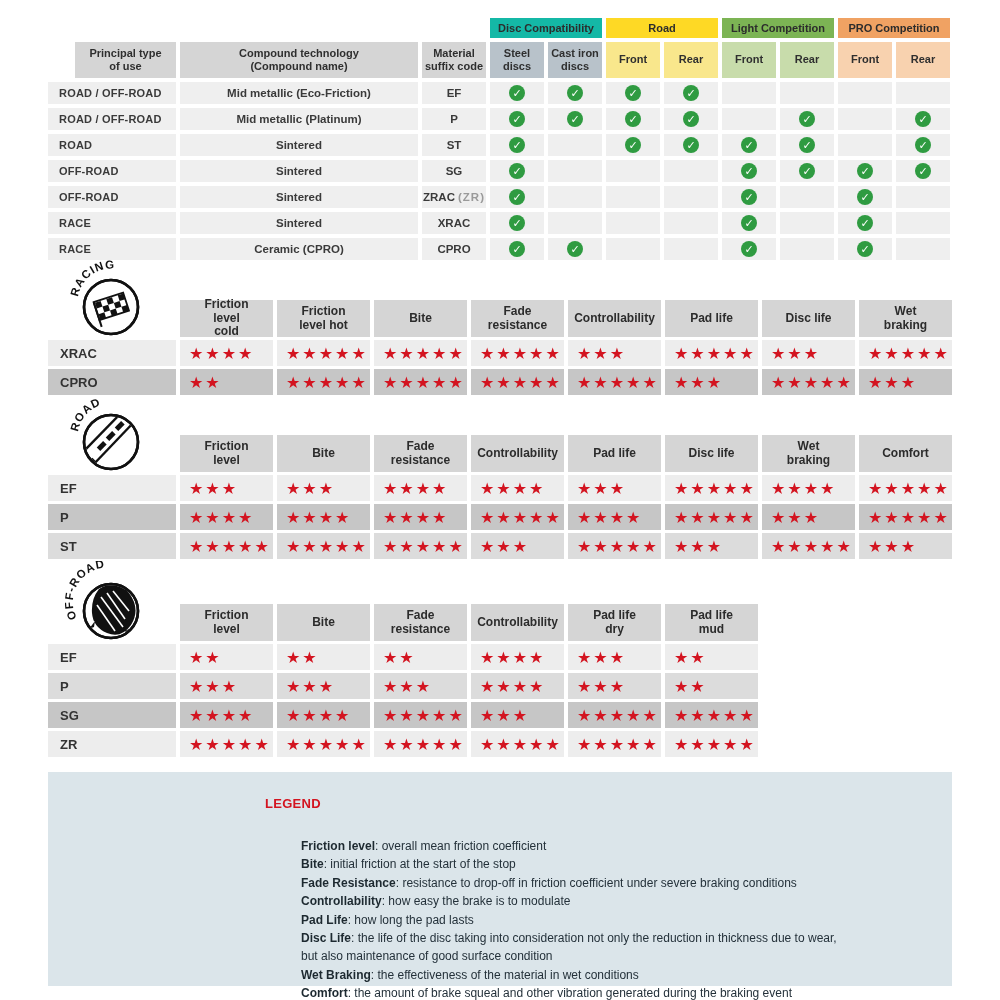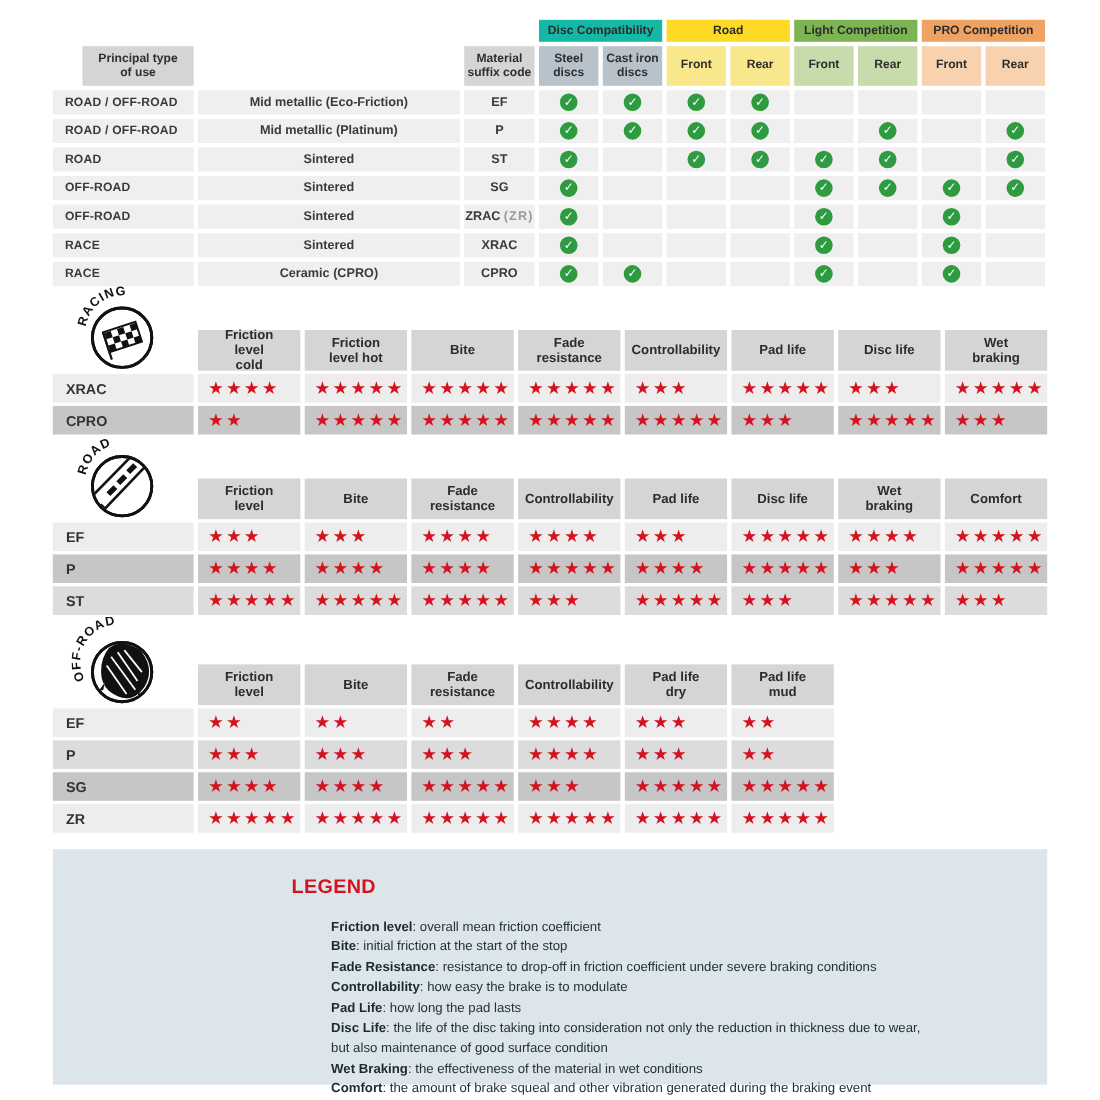--- a/index.html
+++ b/index.html
@@ -39,37 +39,39 @@
   .stars{display:flex;align-items:center;padding-left:9px;
     color:var(--star-red);font-size:16px;letter-spacing:2px;white-space:nowrap;}
   .shade-light{background:var(--row-light);}
   .shade-medium{background:var(--row-medium);}
   .shade-dark{background:var(--row-dark);}
   .section-icon{position:absolute;left:17px;top:-43px;width:92px;height:96px;pointer-events:none;}
 
   
   .legend{margin-top:15px;background:var(--legend-bg);height:214px;
     box-sizing:border-box;padding:24px 30px 0 217px;}
-  .legend-title{color:var(--star-red);font-weight:700;font-size:18px;
-    letter-spacing:.3px;margin-bottom:16px;}
+  .legend-title{color:var(--star-red);font-weight:700;font-size:13px;
+    letter-spacing:.3px;margin-bottom:26px;}
   .legend-item{font-size:12px;line-height:18.4px;color:#24313a;margin-left:36px;}
   .legend-item b{color:#1d2930;}
 </style>
 </head>
 <body>
 
 <div id="page">
   <div id="content">
     <div class="compat">
         <div class="gh" style="grid-area: 1 / 4 / auto / span 2; background: #14b8a6;">Disc Compatibility</div>
         <div class="gh" style="grid-area: 1 / 6 / auto / span 2; background: rgb(254, 217, 37);">Road</div>
         <div class="gh" style="grid-area: 1 / 8 / auto / span 2; background: rgb(124, 180, 84);">Light Competition</div>
         <div class="gh" style="grid-area: 1 / 10 / auto / span 2; background: rgb(240, 162, 99);">PRO Competition</div>
         <div class="sh" style="grid-area: 2 / 1; margin-left: 27px;">Principal type
 of use</div>
+        <div class="sh" style="grid-area: 2 / 2;">Compound technology
+(Compound name)</div>
         <div class="sh" style="grid-area: 2 / 3;">Material
 suffix code</div>
         <div class="sh" style="grid-area: 2 / 4; background: rgb(184, 194, 202);">Steel
 discs</div>
         <div class="sh" style="grid-area: 2 / 5; background: rgb(184, 194, 202);">Cast iron
 discs</div>
         <div class="sh" style="grid-area: 2 / 6; background: rgb(249, 231, 140);">Front</div>
         <div class="sh" style="grid-area: 2 / 7; background: rgb(249, 231, 140);">Rear</div>
         <div class="sh" style="grid-area: 2 / 8; background: rgb(200, 220, 171);">Front</div>
         <div class="sh" style="grid-area: 2 / 9; background: rgb(200, 220, 171);">Rear</div>

